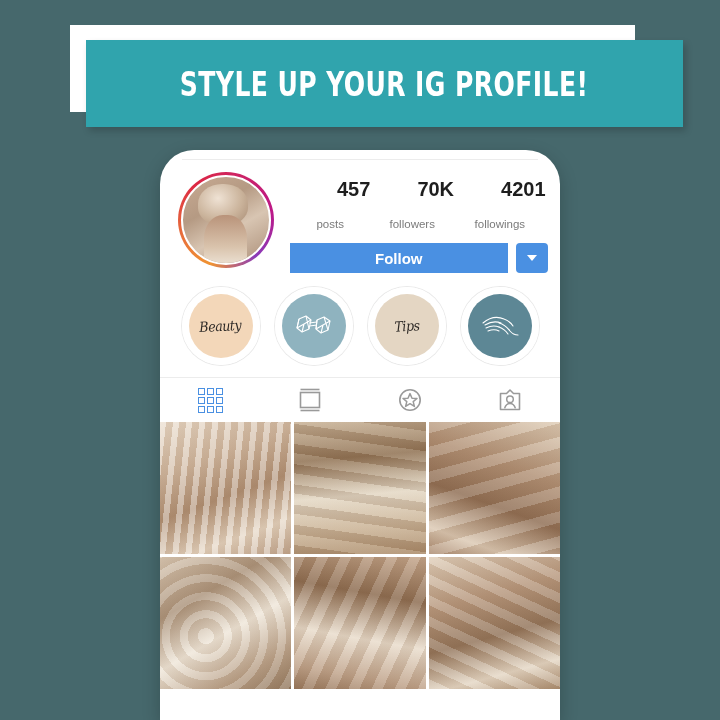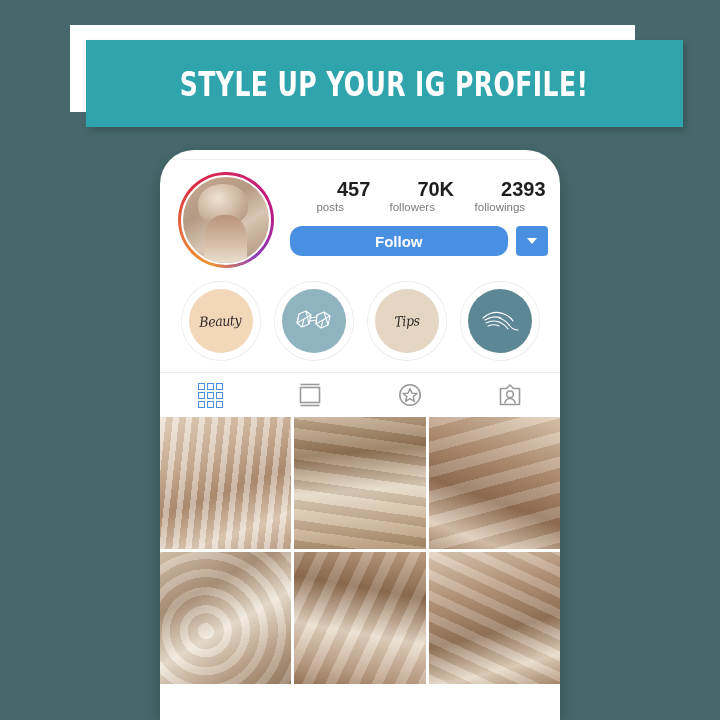--- a/index.html
+++ b/index.html
@@ -70,24 +70,24 @@
   }
   .avatar-inner::after {
     content: ""; position: absolute; left: 24%; top: 44%;
     width: 50%; height: 62%; border-radius: 44% 44% 20% 20%;
     background: linear-gradient(180deg, #b9937a 0%, #d9c3ac 60%, #efe6da 100%);
   }
   .profile-right { flex: 1; padding-left: 16px; }
   .stats { display: flex; justify-content: space-around; padding: 6px 4px 0 0; }
   .stat { text-align: center; }
   .stat-num { font-size: 20px; font-weight: 700; color: #1e1e1e; line-height: 1.12; margin-left: 47px; }
-  .stat-label { font-size: 11.5px; color: #7b7b7b; margin-top: 1px; }
+  .stat-label { font-size: 11.5px; color: #7b7b7b; margin-top: 18px; }
   .actions { display: flex; gap: 8px; margin-top: 13px; padding-right: 2px; }
   .follow-btn {
-    flex: 1; height: 30px; background: #4a90e2; border: none; border-radius: 12px;
+    flex: 1; height: 30px; background: #4a90e2; border: none; border-radius: 0;
     color: #fff; font-size: 15px; font-weight: 700; cursor: pointer;
     display: flex; align-items: center; justify-content: center;
   }
   .caret-btn {
     width: 32px; height: 30px; background: #4a90e2; border: none; border-radius: 4px;
     cursor: pointer; display: flex; align-items: center; justify-content: center;
   }
   .caret { width: 0; height: 0; border-left: 5px solid transparent;
            border-right: 5px solid transparent; border-top: 6px solid #fff; }
 
@@ -171,21 +171,21 @@
       <div class="stats">
         <div class="stat">
           <div class="stat-num">457</div>
           <div class="stat-label">posts</div>
         </div>
         <div class="stat">
           <div class="stat-num">70K</div>
           <div class="stat-label">followers</div>
         </div>
         <div class="stat">
-          <div class="stat-num">2393</div>
+          <div class="stat-num">4201</div>
           <div class="stat-label">followings</div>
         </div>
       </div>
       <div class="actions">
         <button class="follow-btn">Follow</button>
         <button class="caret-btn">
           <span class="caret"></span>
         </button>
       </div>
     </div>

